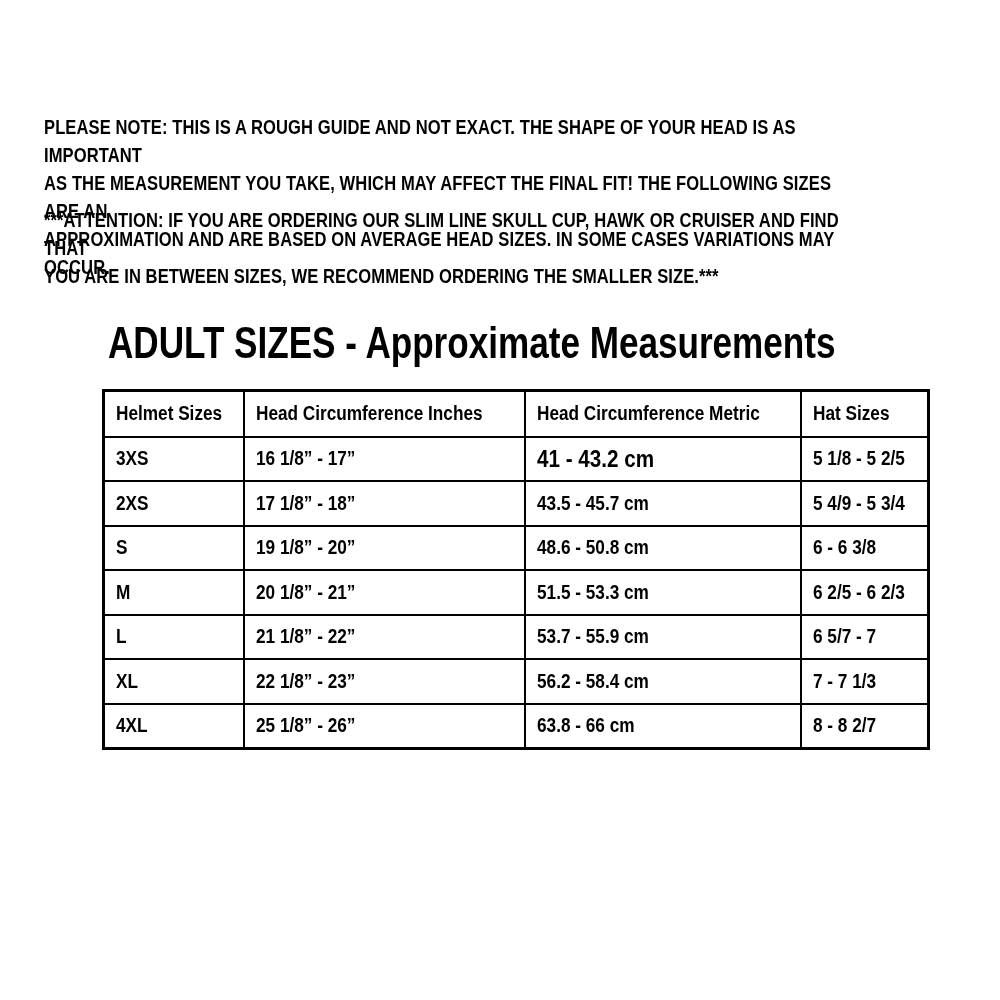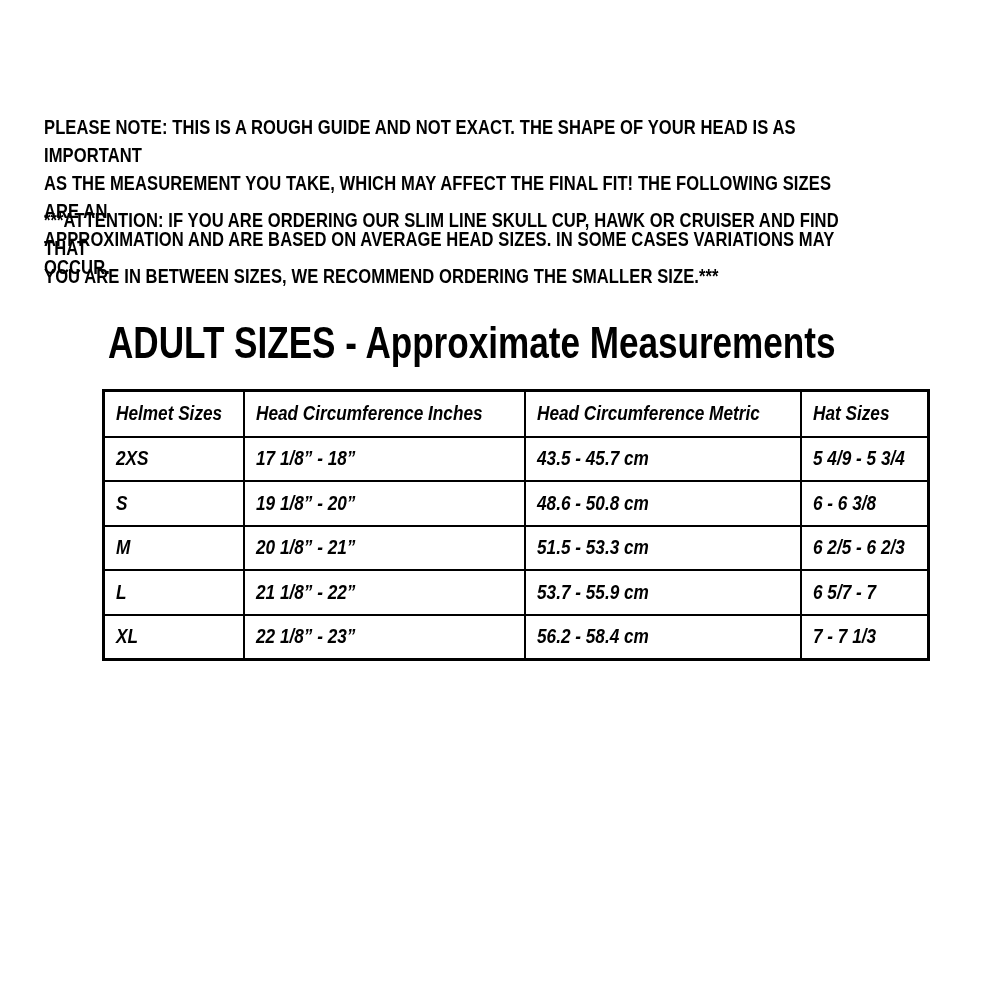--- a/index.html
+++ b/index.html
@@ -42,21 +42,20 @@
     border:3px solid #000;
   }
   .size-table th, .size-table td {
     border:2px solid #000;
     text-align:left;
     vertical-align:middle;
     padding:0 4px 0 11px;
     font-weight:bold;
     font-size:20px;
     overflow:hidden;
-    font-style:italic;
   }
   .size-table thead tr { height:46px; }
   .size-table tbody tr { height:44.5px; }
   .cond {
     display:inline-block;
     transform:scaleX(0.86);
     transform-origin:left center;
     white-space:nowrap;
   }
   .metric-emph { font-size:24px; }
@@ -83,20 +82,26 @@
   <thead>
     <tr>
       <th><span class="cond">Helmet Sizes</span></th>
       <th><span class="cond">Head Circumference Inches</span></th>
       <th><span class="cond">Head Circumference Metric</span></th>
       <th><span class="cond">Hat Sizes</span></th>
     </tr>
   </thead>
   <tbody>
     <tr>
+      <td><span class="cond">3XS</span></td>
+      <td><span class="cond">16 1/8” - 17”</span></td>
+      <td><span class="cond metric-emph">41 - 43.2 cm</span></td>
+      <td><span class="cond">5 1/8 - 5 2/5</span></td>
+    </tr>
+    <tr>
       <td><span class="cond">2XS</span></td>
       <td><span class="cond">17 1/8” - 18”</span></td>
       <td><span class="cond">43.5 - 45.7 cm</span></td>
       <td><span class="cond">5 4/9 - 5 3/4</span></td>
     </tr>
     <tr>
       <td><span class="cond">S</span></td>
       <td><span class="cond">19 1/8” - 20”</span></td>
       <td><span class="cond">48.6 - 50.8 cm</span></td>
       <td><span class="cond">6 - 6 3/8</span></td>
@@ -112,14 +117,20 @@
       <td><span class="cond">21 1/8” - 22”</span></td>
       <td><span class="cond">53.7 - 55.9 cm</span></td>
       <td><span class="cond">6 5/7 - 7</span></td>
     </tr>
     <tr>
       <td><span class="cond">XL</span></td>
       <td><span class="cond">22 1/8” - 23”</span></td>
       <td><span class="cond">56.2 - 58.4 cm</span></td>
       <td><span class="cond">7 - 7 1/3</span></td>
     </tr>
+    <tr>
+      <td><span class="cond">4XL</span></td>
+      <td><span class="cond">25 1/8” - 26”</span></td>
+      <td><span class="cond">63.8 - 66 cm</span></td>
+      <td><span class="cond">8 - 8 2/7</span></td>
+    </tr>
   </tbody>
 </table>
 
 </body></html>

